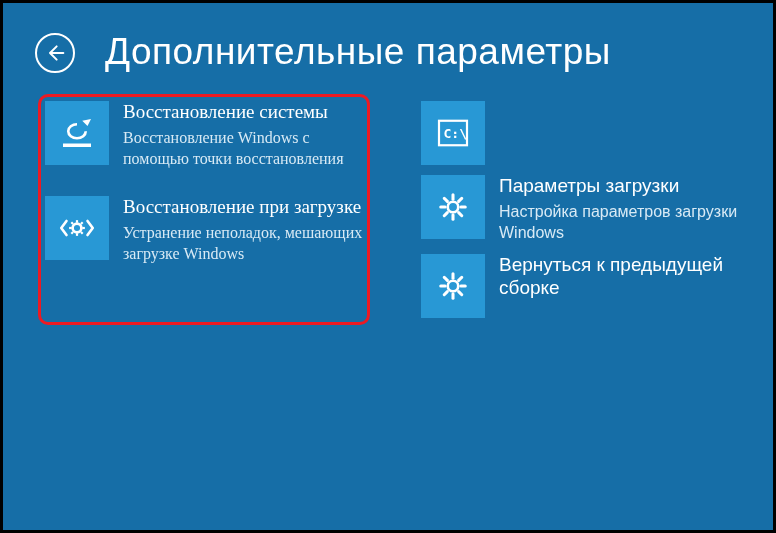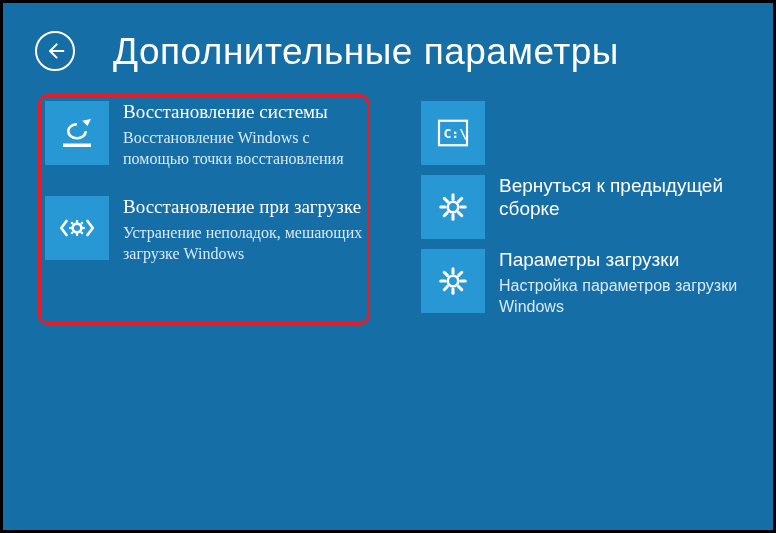--- a/index.html
+++ b/index.html
@@ -11,23 +11,23 @@
   }
   .screen {
     position: absolute;
     left: 3px; top: 3px;
     width: 770px; height: 527px;
     background: #166ea7;
     overflow: hidden;
   }
   .header {
     display: flex;
-    align-items: flex-start;
+    align-items: flex-end;
     padding: 28px 28px 20px 32px;
-    gap: 38px;
+    gap: 30px;
   }
   .back-btn {
     width: 40px; height: 40px;
     border: 2px solid #fff;
     border-radius: 50%;
     display: flex; align-items: center; justify-content: center;
     flex-shrink: 0; cursor: pointer;
   }
   .back-btn svg { width: 20px; height: 20px; }
   .title {
@@ -158,43 +158,43 @@
               <line x1="10" y1="24" x2="15" y2="24"></line>
                 <line x1="33" y1="24" x2="38" y2="24"></line>
               <line x1="14" y1="14" x2="17.5" y2="17.5"></line>
                 <line x1="30.5" y1="30.5" x2="34" y2="34"></line>
               <line x1="34" y1="14" x2="30.5" y2="17.5"></line>
                 <line x1="17.5" y1="30.5" x2="14" y2="34"></line>
             </g>
           </svg>
         </div>
         <div class="txt">
-          <div class="tile-title">Вернуться к предыдущей сборке</div>
-          <div class="tile-desc"></div>
+          <div class="tile-title">Параметры загрузки</div>
+          <div class="tile-desc">Настройка параметров загрузки Windows</div>
         </div>
       </div>
 
       <div class="tile">
         <div class="ico">
           <svg viewBox="0 0 48 48">
             <circle cx="24" cy="24" r="6" fill="none" stroke="#fff" stroke-width="3"></circle>
             <g stroke="#fff" stroke-width="3.5" stroke-linecap="round">
               <line x1="24" y1="10" x2="24" y2="15"></line>
                 <line x1="24" y1="33" x2="24" y2="38"></line>
               <line x1="10" y1="24" x2="15" y2="24"></line>
                 <line x1="33" y1="24" x2="38" y2="24"></line>
               <line x1="14" y1="14" x2="17.5" y2="17.5"></line>
                 <line x1="30.5" y1="30.5" x2="34" y2="34"></line>
               <line x1="34" y1="14" x2="30.5" y2="17.5"></line>
                 <line x1="17.5" y1="30.5" x2="14" y2="34"></line>
             </g>
           </svg>
         </div>
         <div class="txt">
-          <div class="tile-title">Параметры загрузки</div>
-          <div class="tile-desc">Настройка параметров загрузки Windows</div>
+          <div class="tile-title">Вернуться к предыдущей сборке</div>
+          <div class="tile-desc"></div>
         </div>
       </div>
 
     </div>
 
   </div>
 </div>
 
 </body></html>

